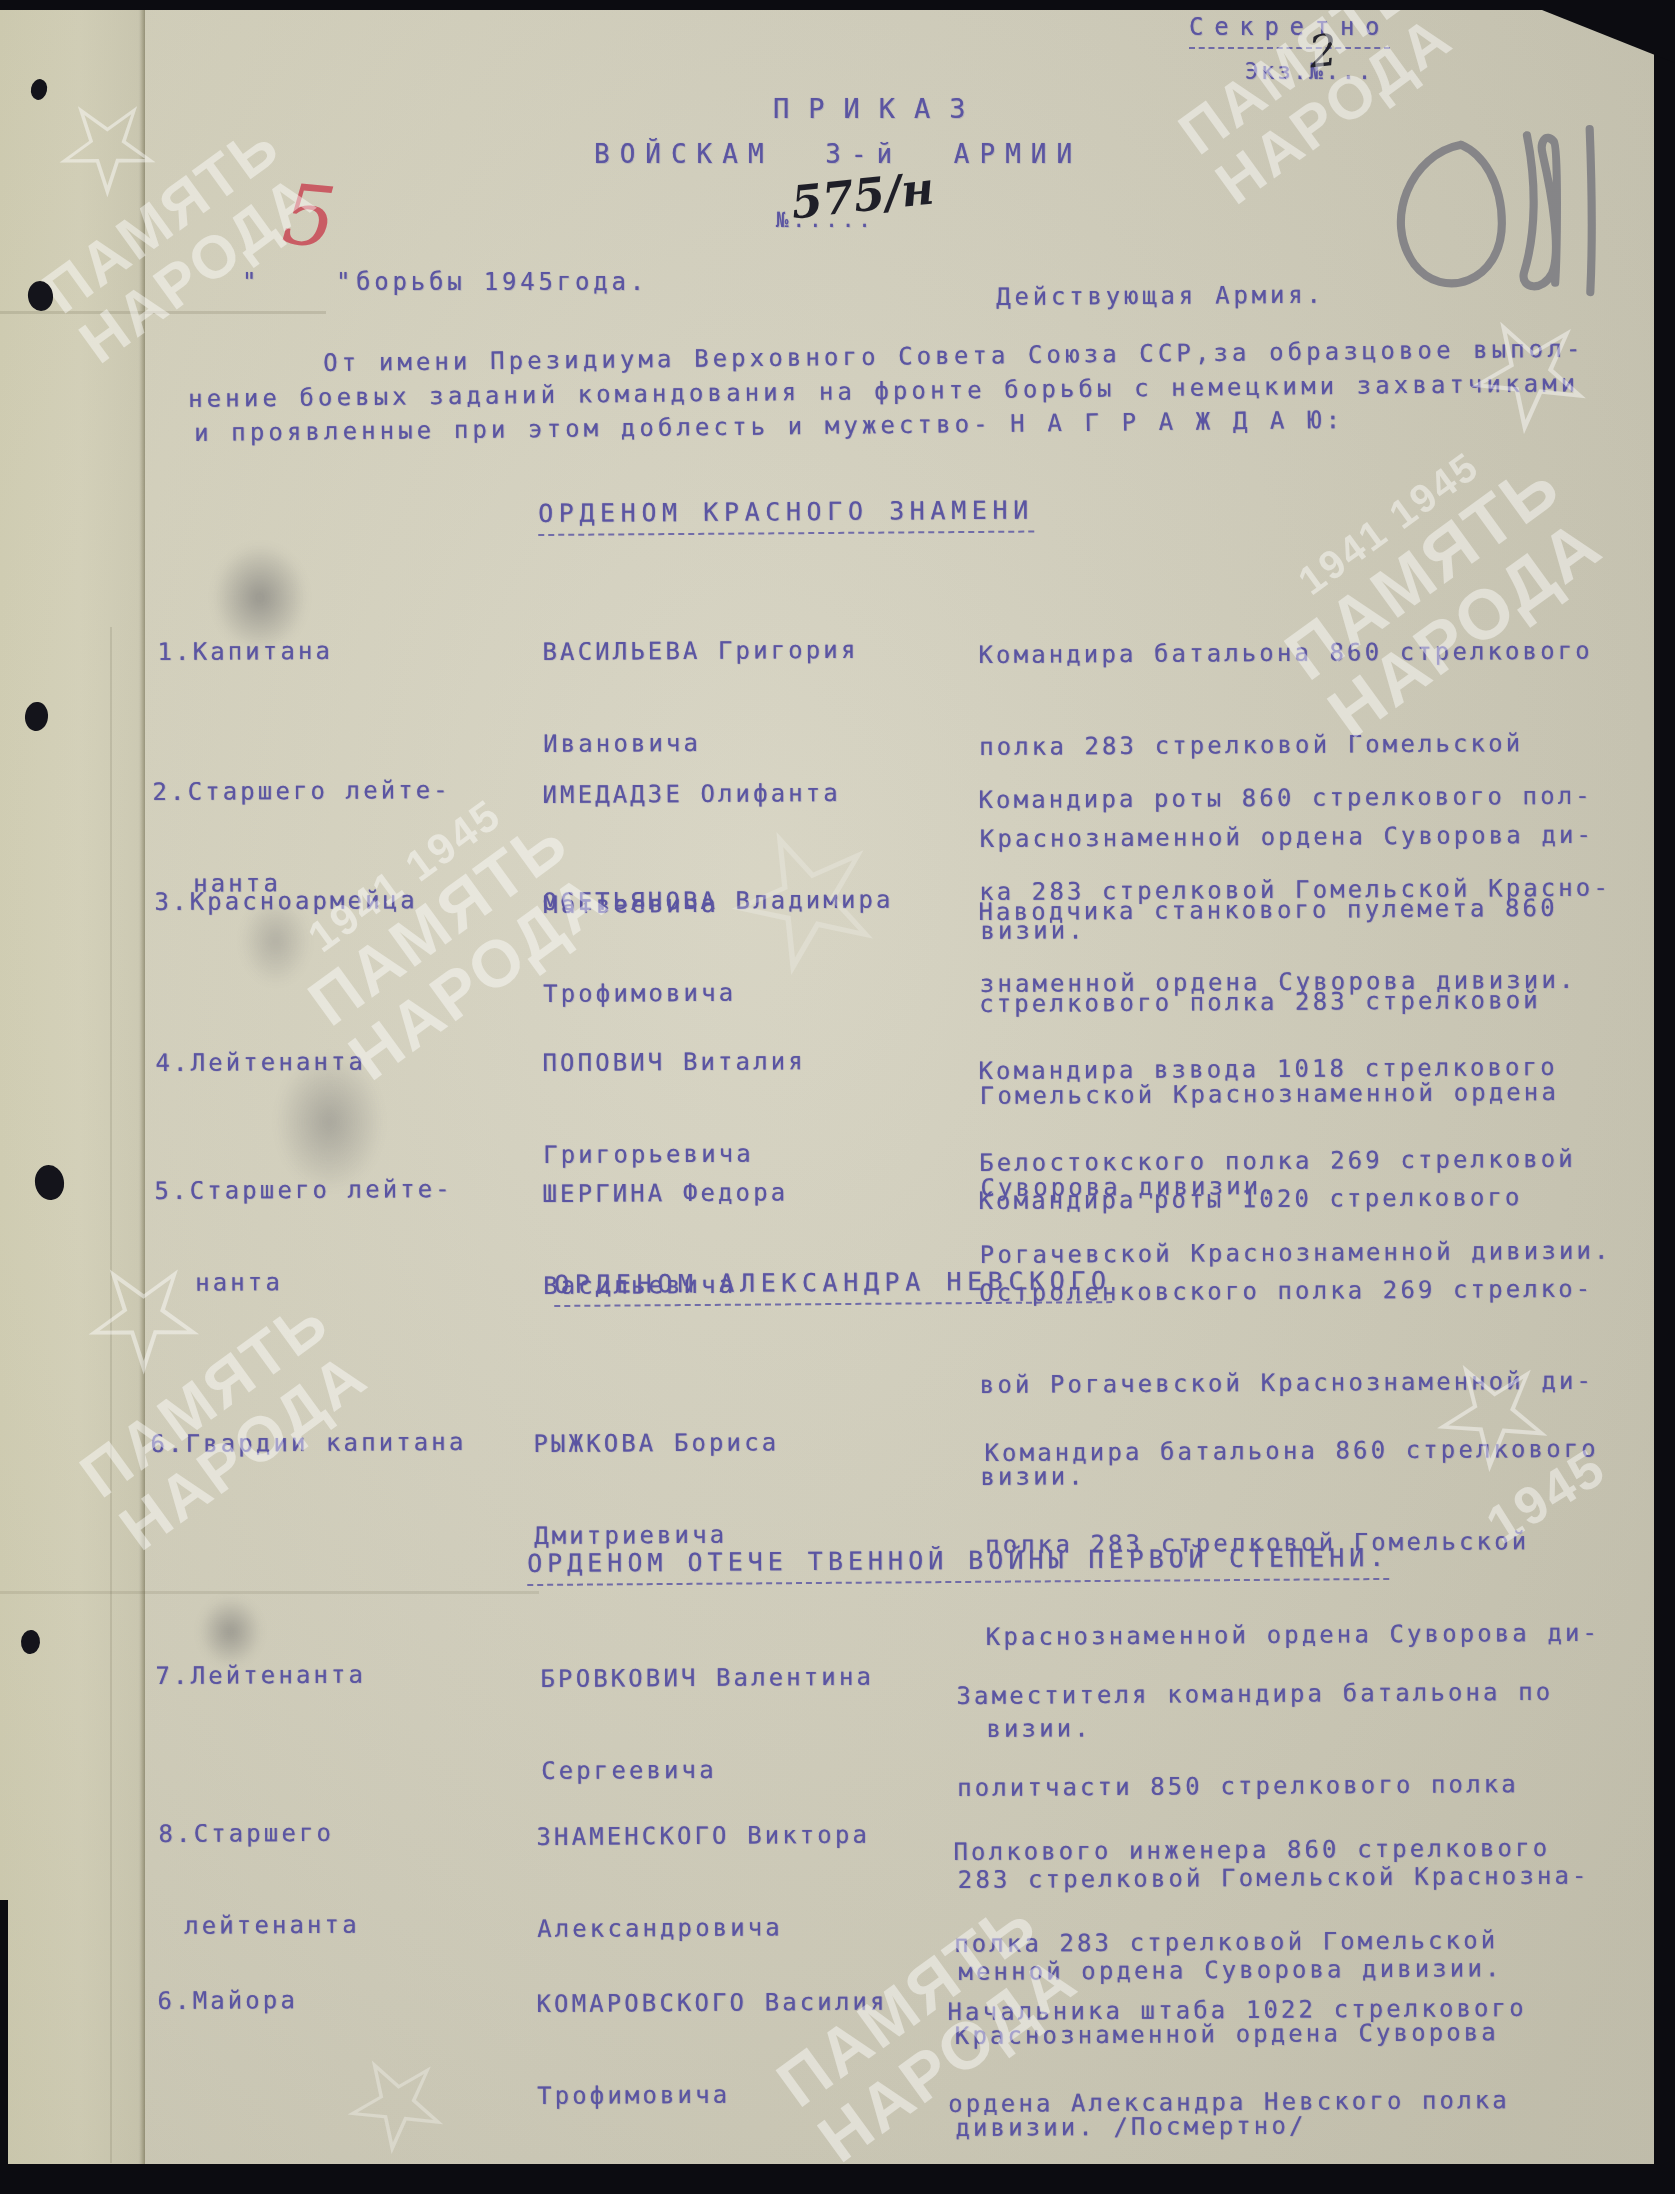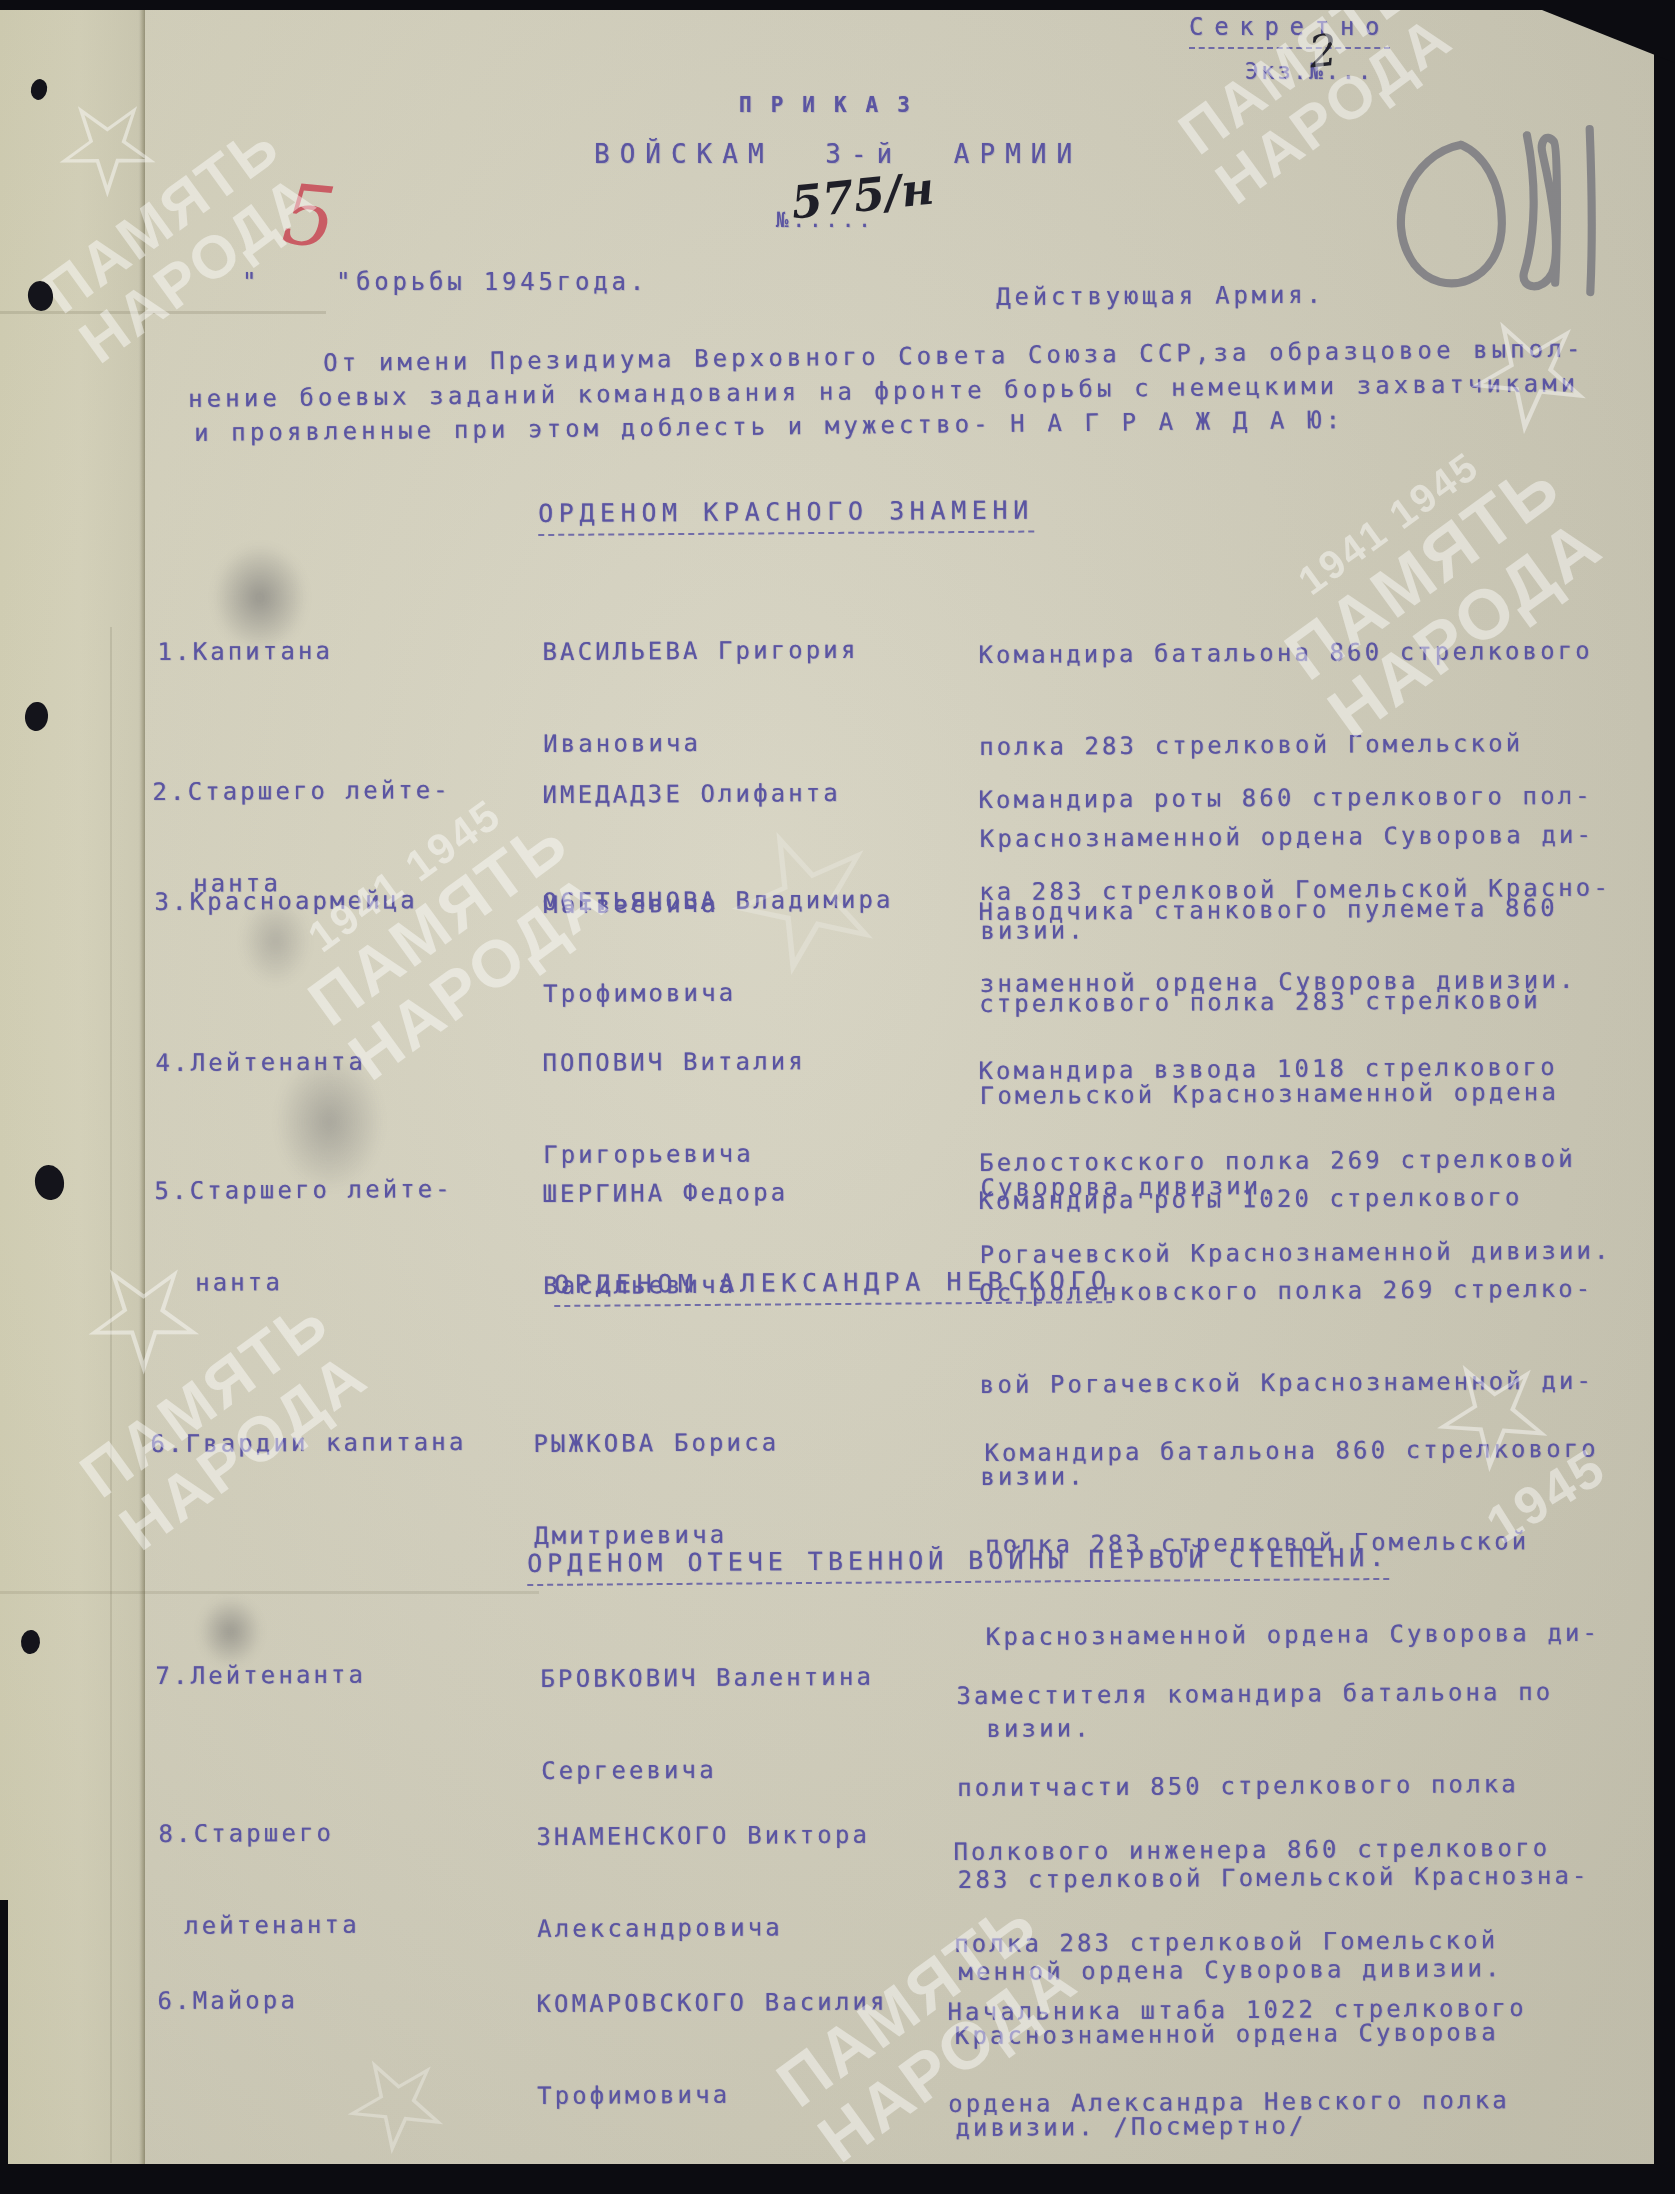--- a/index.html
+++ b/index.html
@@ -52,21 +52,21 @@
 
   <div class="smudge" style="left:213px;top:544px;width:94px;height:107px;background:radial-gradient(closest-side,rgba(55,55,65,.38),rgba(55,55,65,0));"></div>
   <div class="smudge" style="left:276px;top:1053px;width:107px;height:138px;background:radial-gradient(closest-side,rgba(70,70,78,.3),rgba(70,70,78,0));"></div>
   <div class="smudge" style="left:199px;top:1597px;width:63px;height:69px;background:radial-gradient(closest-side,rgba(60,60,68,.35),rgba(60,60,68,0));"></div>
   <div class="smudge" style="left:241px;top:897px;width:69px;height:88px;background:radial-gradient(closest-side,rgba(60,60,70,.22),rgba(60,60,70,0));"></div>
 
   <div class="t ink head" style="left:1189px;top:12.5px;font-size:24px;letter-spacing:10.7px;">Секретно</div>
   <div class="t ink" style="left:1245px;top:58px;font-size:22.6px;letter-spacing:2.5px;">Экз.№...</div>
   <div class="hw" style="left:1309px;top:25px;font-size:44px;transform:rotate(-6deg);color:#22222b;">2</div>
 
-  <div class="t ink" style="left:739px;top:93px;font-size:21px;letter-spacing:19px;font-weight:bold;">ПРИКАЗ</div>
+  <div class="t ink" style="left:773px;top:93px;font-size:27px;letter-spacing:19px;">ПРИКАЗ</div>
   <div class="t ink" style="left:594px;top:139px;font-size:26px;letter-spacing:10px;word-spacing:26px;">ВОЙСКАМ 3-й АРМИИ</div>
 
   <div class="t ink" style="left:776px;top:208px;font-size:21px;letter-spacing:3.8px;">№.....</div>
   <div class="hw" style="left:791px;top:169px;font-size:45px;transform:rotate(-6deg);color:#1f1f28;font-weight:600;">575/н</div>
 
   <div class="t ink" style="left:242px;top:268px;font-size:24px;">"</div>
   <div class="hw" style="left:283px;top:168px;font-size:83px;transform:rotate(5deg);color:#c8404f;opacity:.8;">5</div>
   <div class="t ink" style="left:336px;top:268px;font-size:24px;">"</div>
   <div class="t ink" style="left:356px;top:268px;font-size:24px;letter-spacing:3.8px;">борьбы 1945года.</div>
   <div class="t ink tilt2" style="left:996px;top:283px;font-size:24px;letter-spacing:3.8px;">Действующая Армия.</div>

